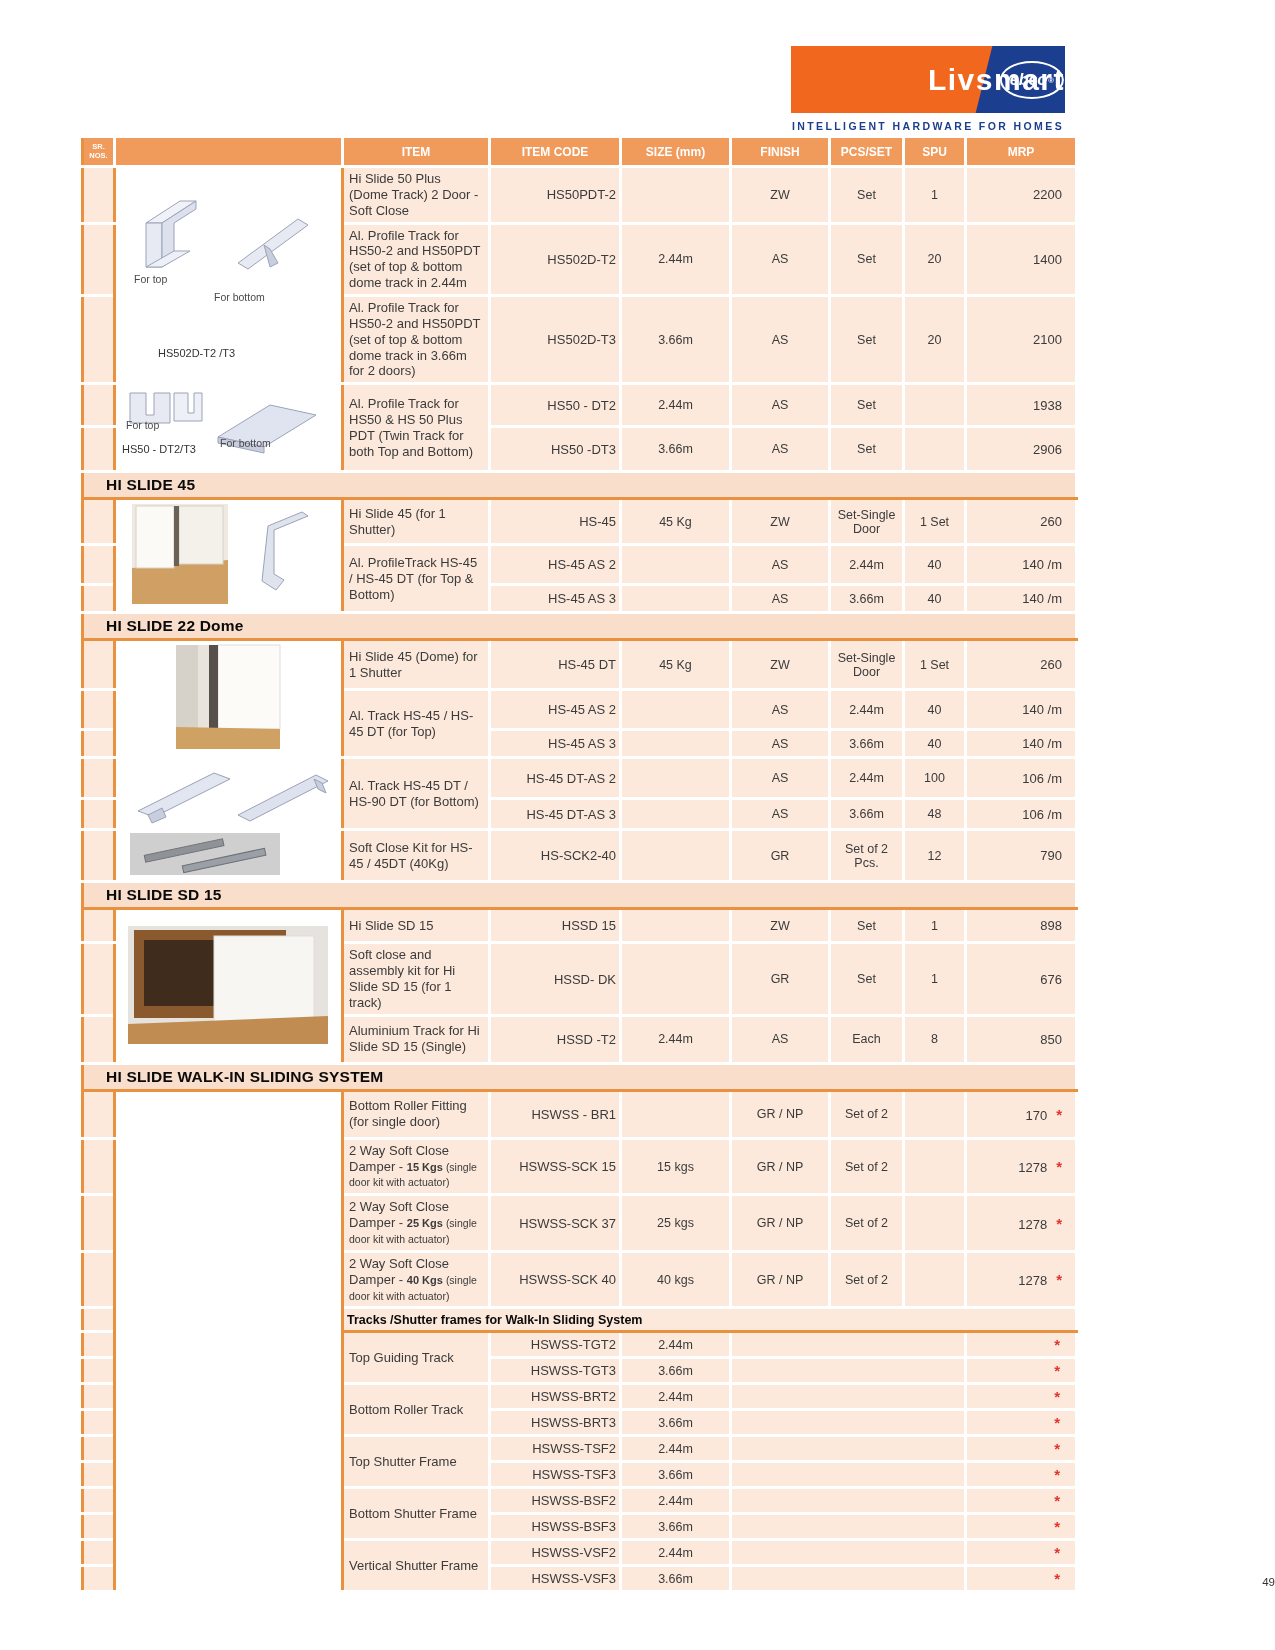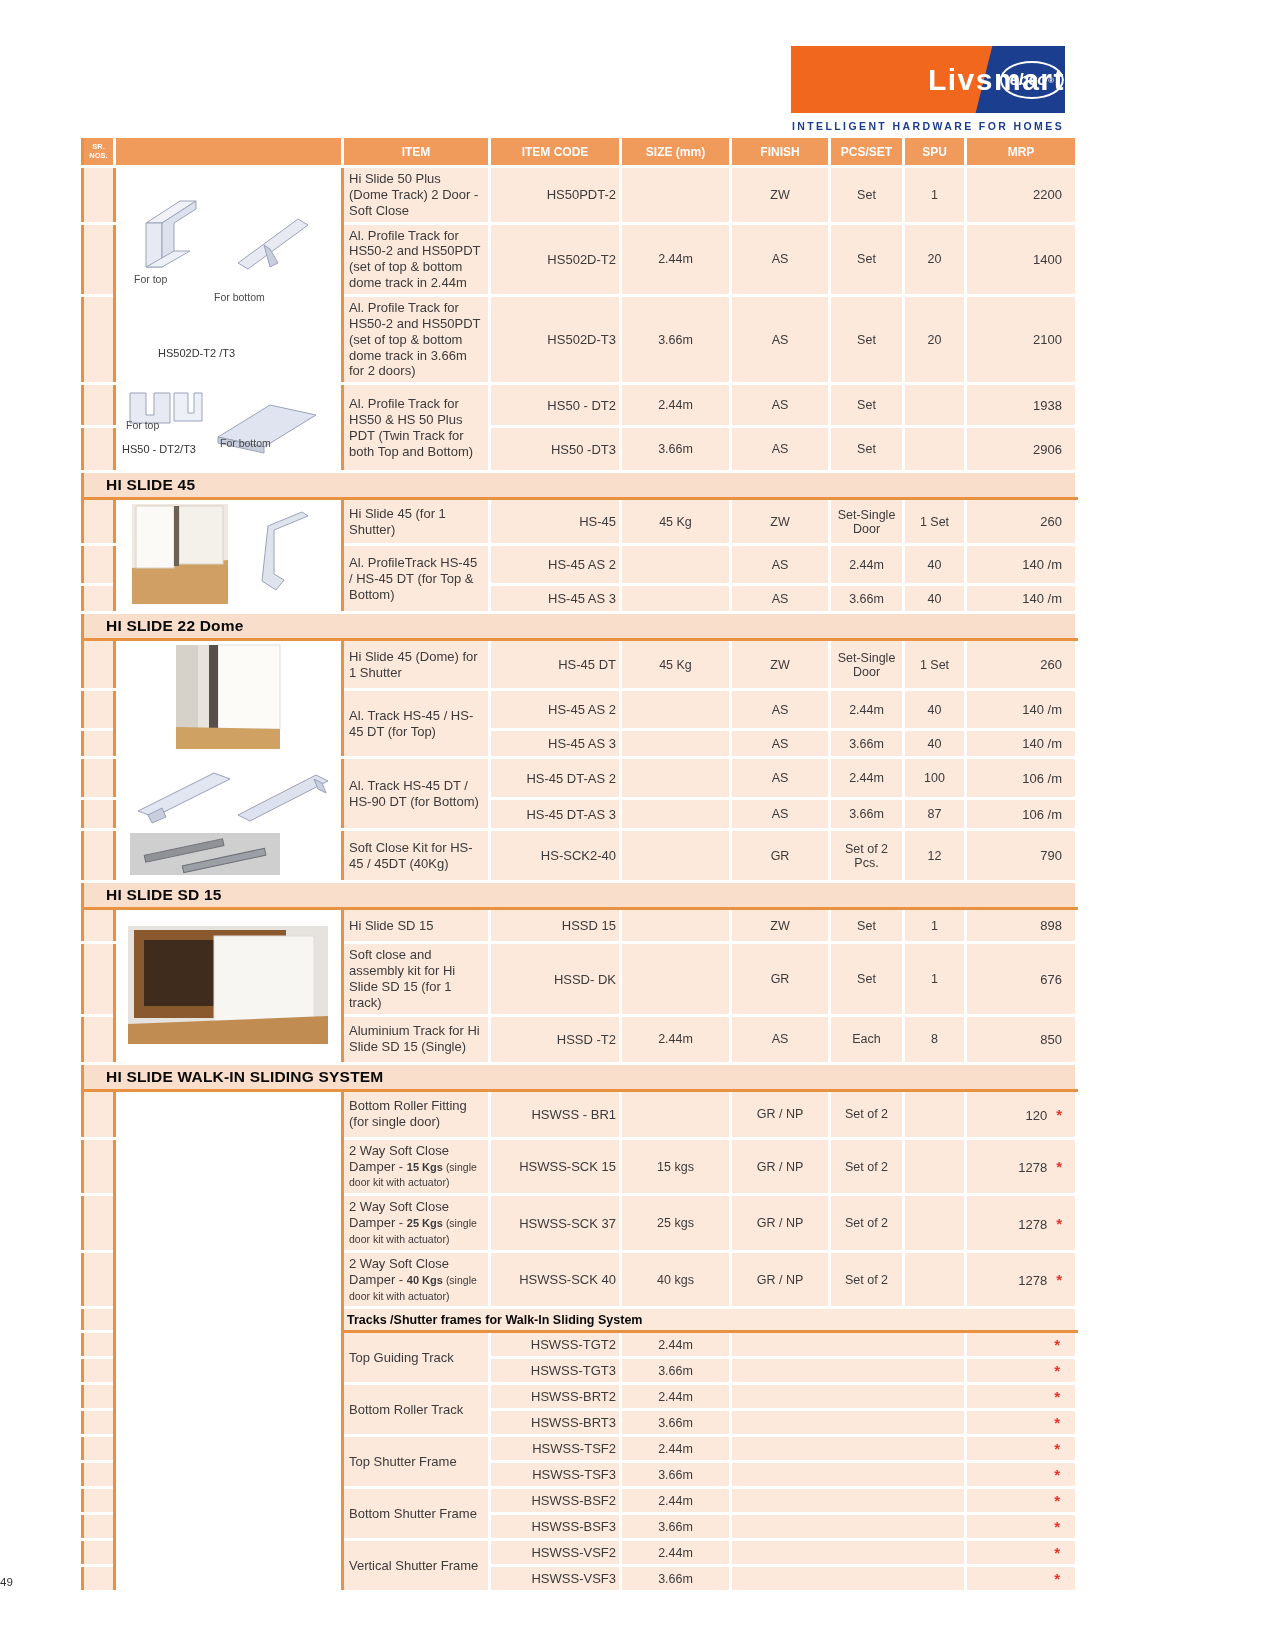--- a/index.html
+++ b/index.html
@@ -45,21 +45,21 @@
           color:#0a0a0a;padding:3px 3px 3px 22px;letter-spacing:.2px;}
   .catalog td.subband{border-top-color:var(--rule);border-bottom-color:var(--rule);text-align:left;
           font-weight:bold;font-size:12.5px;color:#0a0a0a;}
   .star{color:var(--star_red);font-weight:bold;font-size:15px;margin-left:9px;}
   td.mrp.staronly{padding-right:15px;}
   .kg{font-weight:bold;font-size:11px;}
   .note{font-size:10.5px;margin-left:3px;}
   .wrap{position:relative;width:100%;height:100%;}
   .img-lbl{position:absolute;font-size:10.5px;color:#4a4a4a;white-space:nowrap;}
   .img-cap{position:absolute;font-size:11px;color:#333;white-space:nowrap;}
-  .footer{position:absolute;top:1576px;left:0;width:1275px;text-align:left;
+  .footer{position:absolute;top:1576px;left:0;width:1275px;text-align:right;
           font-size:11.5px;color:#333;}
 </style>
 </head>
 <body>
 
 <div class="page">
 
   <div class="logo">
     <div class="logo-box">
       <span class="logo-brand">Livsmart</span>
@@ -287,21 +287,21 @@
       <td class="pcs">2.44m</td>
       <td class="spu">100</td>
       <td class="mrp">106 /m</td>
     </tr>
     <tr style="height:30px">
       <td class="sr"></td>
       <td class="code">HS-45 DT-AS 3</td>
       <td class="size"></td>
       <td class="fin">AS</td>
       <td class="pcs">3.66m</td>
-      <td class="spu">87</td>
+      <td class="spu">48</td>
       <td class="mrp">106 /m</td>
     </tr>
     <tr class="gt" style="height:46px">
       <td class="sr"></td>
       <td class="img">
         <div class="wrap">
           <svg width="222" height="46" viewBox="0 0 222 46">
             <rect x="12" y="2" width="150" height="42" fill="#cfcfcf"></rect>
             <rect x="26" y="16" width="80" height="7" fill="#8f9296" stroke="#6d7076" transform="rotate(-12 66 19)"></rect>
             <rect x="64" y="26" width="84" height="7" fill="#9aa0a6" stroke="#6d7076" transform="rotate(-12 106 29)"></rect>
@@ -371,21 +371,21 @@
       <td class="sr"></td>
       <td class="img" rowspan="15">
             <div class="wrap"></div>
           </td>
       <td class="item">Bottom Roller Fitting (for single door)</td>
       <td class="code">HSWSS - BR1</td>
       <td class="size"></td>
       <td class="fin">GR / NP</td>
       <td class="pcs">Set of 2</td>
       <td class="spu"></td>
-      <td class="mrp"><span>120</span><span class="star">*</span></td>
+      <td class="mrp"><span>170</span><span class="star">*</span></td>
     </tr>
     <tr style="height:52px">
       <td class="sr"></td>
       <td class="item"><span>2 Way Soft Close Damper - </span><span class="kg">15 Kgs</span><span class="note">(single door kit with actuator)</span></td>
       <td class="code">HSWSS-SCK 15</td>
       <td class="size">15 kgs</td>
       <td class="fin">GR / NP</td>
       <td class="pcs">Set of 2</td>
       <td class="spu"></td>
       <td class="mrp"><span>1278</span><span class="star">*</span></td>

